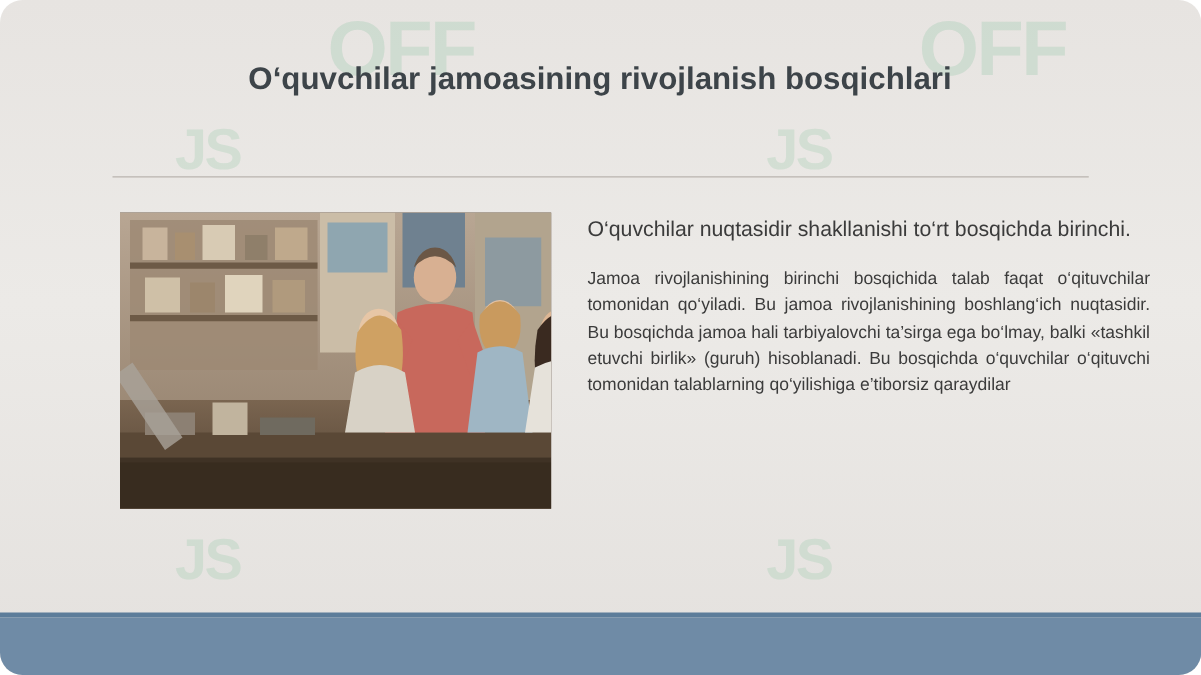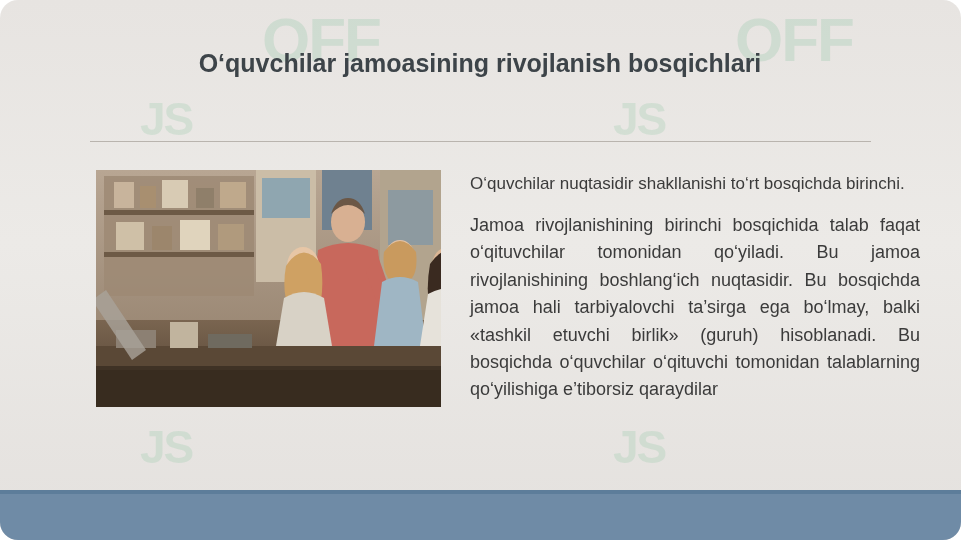--- a/index.html
+++ b/index.html
@@ -78,21 +78,21 @@
   .lead {
     font-size: 17px;
     color: #3b3b3b;
     line-height: 1.42;
     margin: 0 0 16px 0;
   }
   .lead b {
     font-weight: normal;
   }
   .para {
-    font-size: 18px;
+    font-size: 14px;
     color: #3b3b3b;
     line-height: 1.52;
     margin: 0;
     text-align: justify;
   }
   .footer-bar {
     position: absolute;
     left: 0;
     bottom: 0;
     width: 961px;

